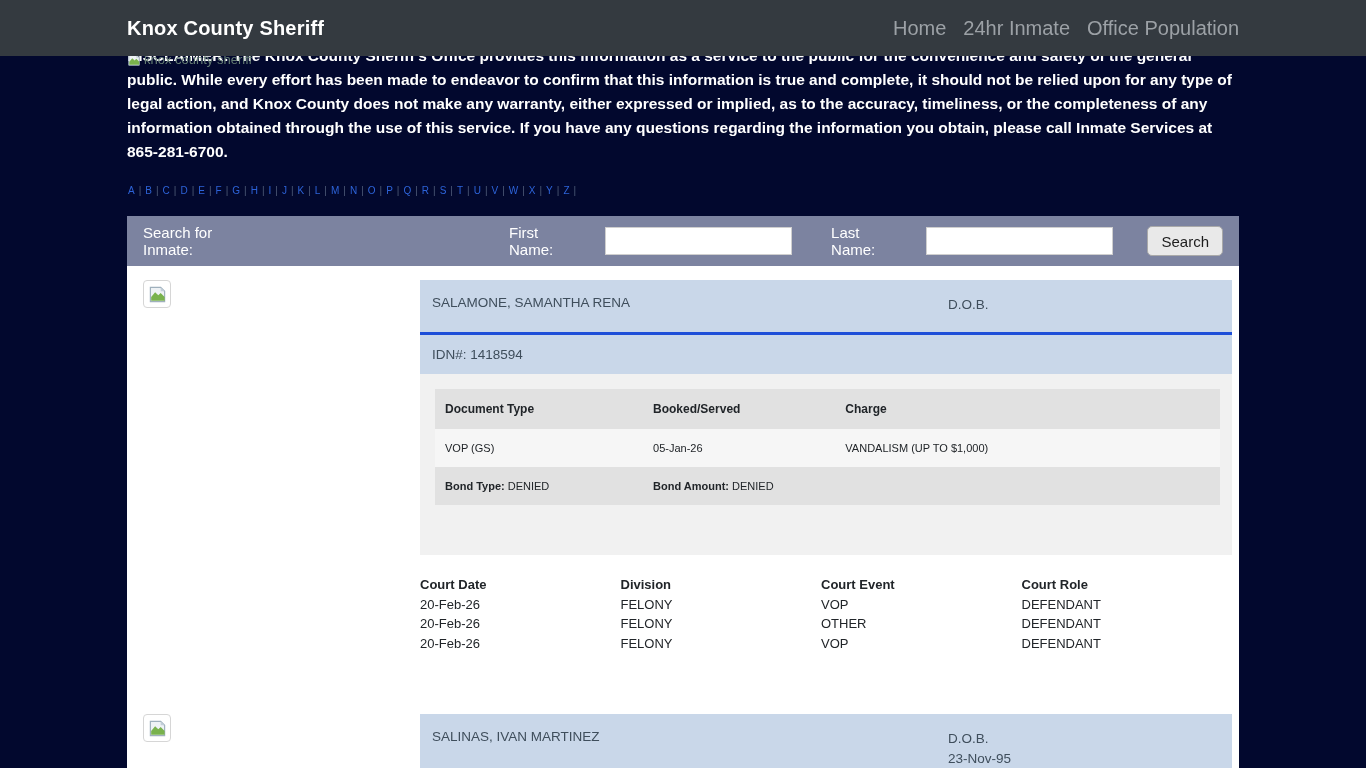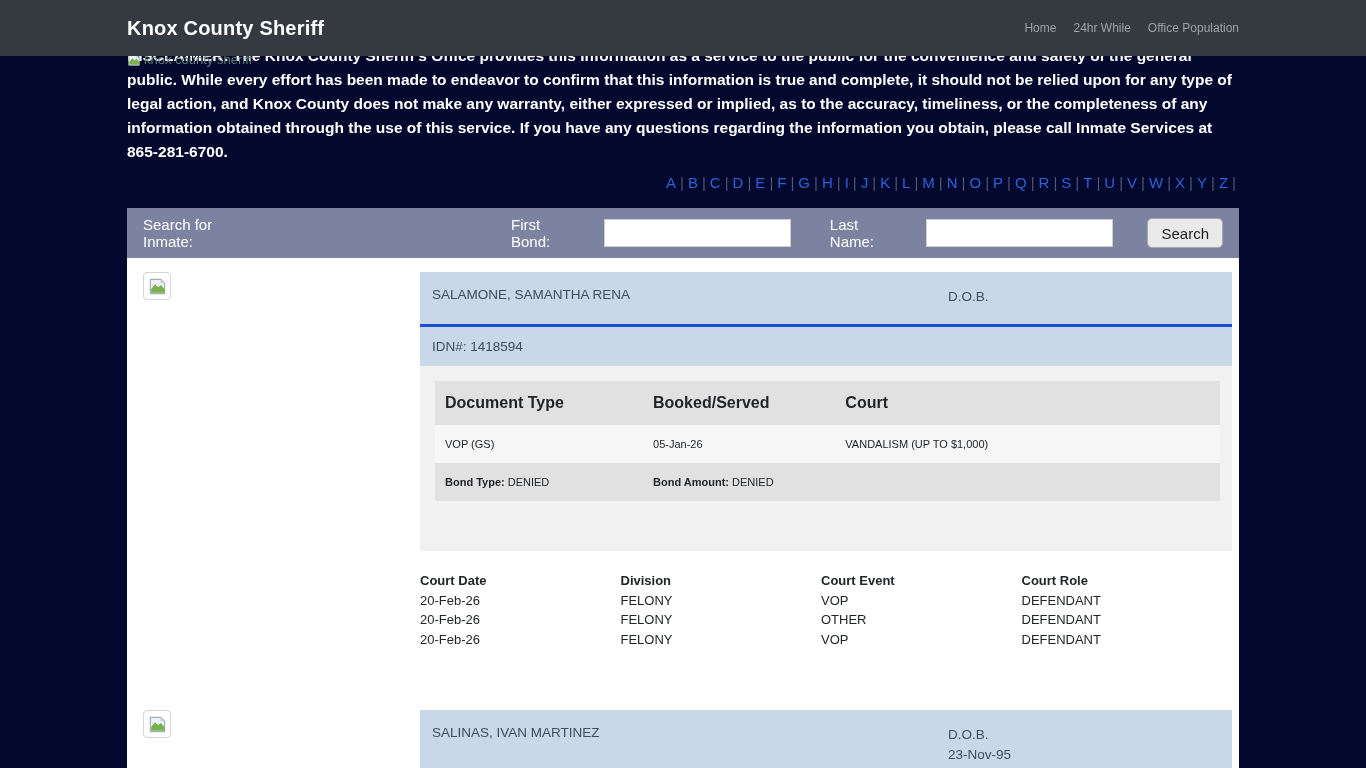--- a/index.html
+++ b/index.html
@@ -16,37 +16,37 @@
   .navbar {
     position: relative; z-index: 10;
     height: 56px; background: #343a40;
   }
   .navbar-inner {
     height: 100%;
     display: flex; align-items: center; justify-content: space-between;
   }
   .brand { color: #fff; font-size: 20px; font-weight: bold; letter-spacing: .2px; cursor: pointer; }
   .nav-links { display: flex; gap: 17px; }
-  .nav-links a { color: #9ca1a6; font-size: 12px; text-decoration: none; cursor: pointer; }
+  .nav-links a { color: #9ca1a6; font-size: 20px; text-decoration: none; cursor: pointer; }
 
   
   .disclaimer-wrap { position: relative; z-index: 1; margin-top: -12px; }
   .disclaimer {
     color: #fff; font-weight: bold;
     font-size: 15.5px; line-height: 24px;
   }
   .logo-broken {
     position: absolute; top: 8px; left: 0;
     display: inline-flex; align-items: center; gap: 3px;
     color: #657d74; font-size: 13px; font-weight: 400;
     pointer-events: none;
   }
 
   
-  .alphabet { text-align: right; margin-top: 9px; font-size: 15px; line-height: 20px; }
+  .alphabet { text-align: left; margin-top: 17px; font-size: 10px; line-height: 20px; }
   .alphabet a { color: #2d63d8; text-decoration: none; cursor: pointer; padding: 0 1px; }
   .alphabet .sep { color: #4d5a77; margin: 0 3px; }
 
   
   .search-bar {
     margin-top: 15px;
     height: 50px; background: #7c83a0;
     display: flex; align-items: center;
     padding: 0 16px;
     color: #fff; font-size: 15px; gap: 22px;
@@ -96,21 +96,21 @@
   .idn-row {
     background: #c9d7e9;
     border-top: 3px solid #1d4ed8;
     padding: 12px; color: #3f4e5c; font-size: 13.5px;
   }
 
   .doc-section { background: #f1f1f1; padding: 15px 12px 50px 15px; }
   .doc-table { width: 100%; border-collapse: collapse; color: #212529; }
   .doc-table th {
     background: #e1e1e1; text-align: left;
-    font-size: 16px; font-weight: bold; padding: 13px 10px;
+    font-size: 12px; font-weight: bold; padding: 13px 10px;
   }
   .doc-table td { font-size: 11px; padding: 13px 10px; }
   .doc-row td { background: #f6f6f6; }
   .bond-row td { background: #e1e1e1; }
   .c1 { width: 26.5%; } .c2 { width: 24.5%; } .c3 { width: 49%; }
   .bold { font-weight: bold; }
 
   .court-table {
     margin: 20px 0 0 293px; width: 802px;
     color: #212529; font-size: 13px;
@@ -123,21 +123,21 @@
   a { cursor: pointer; }
 </style>
 </head>
 <body>
 
 <nav class="navbar">
   <div class="navbar-inner container">
     <div class="brand">Knox County Sheriff</div>
     <div class="nav-links">
       <a>Home</a>
-      <a>24hr While</a>
+      <a>24hr Inmate</a>
       <a>Office Population</a>
     </div>
   </div>
 </nav>
 
 <div class="disclaimer-wrap container">
   <span class="logo-broken">
     <svg width="14" height="14" viewBox="0 0 24 24">
       <path d="M3 3 h13 l5 5 v13 h-18 z" fill="#eef2f5" stroke="#9fb0bd" stroke-width="1.5"></path>
       <path d="M16 3 l5 5 h-5 z" fill="#c4d0da"></path>
@@ -145,21 +145,21 @@
     </svg>
     <span>knox county sheriff</span>
   </span>
   <div class="disclaimer">DISCLAIMER: The Knox County Sheriff's Office provides this information as a service to the public for the convenience and safety of the general public. While every effort has been made to endeavor to confirm that this information is true and complete, it should not be relied upon for any type of legal action, and Knox County does not make any warranty, either expressed or implied, as to the accuracy, timeliness, or the completeness of any information obtained through the use of this service. If you have any questions regarding the information you obtain, please call Inmate Services at 865-281-6700.</div>
 </div>
 
 <div class="alphabet container" id="alphabet"><a>A</a><span class="sep">|</span><a>B</a><span class="sep">|</span><a>C</a><span class="sep">|</span><a>D</a><span class="sep">|</span><a>E</a><span class="sep">|</span><a>F</a><span class="sep">|</span><a>G</a><span class="sep">|</span><a>H</a><span class="sep">|</span><a>I</a><span class="sep">|</span><a>J</a><span class="sep">|</span><a>K</a><span class="sep">|</span><a>L</a><span class="sep">|</span><a>M</a><span class="sep">|</span><a>N</a><span class="sep">|</span><a>O</a><span class="sep">|</span><a>P</a><span class="sep">|</span><a>Q</a><span class="sep">|</span><a>R</a><span class="sep">|</span><a>S</a><span class="sep">|</span><a>T</a><span class="sep">|</span><a>U</a><span class="sep">|</span><a>V</a><span class="sep">|</span><a>W</a><span class="sep">|</span><a>X</a><span class="sep">|</span><a>Y</a><span class="sep">|</span><a>Z</a><span class="sep">|</span></div>
 
 <div class="search-bar container">
   <span>Search for Inmate:</span>
-  <label class="fn-label">First Bond:</label>
+  <label class="fn-label">First Name:</label>
   <input type="text" value="" style="">
   <label class="ln-label">Last Name:</label>
   <input type="text" value="" style="">
   <button class="search-btn">Search</button>
 </div>
 
 <div class="content container">
 
   <div class="record-row">
     <div class="mug-placeholder">
@@ -179,21 +179,21 @@
       <div class="idn-row">
         <span>IDN#:</span>
         <span>1418594</span>
       </div>
       <div class="doc-section">
         <table class="doc-table">
           <tbody>
               <tr>
             <th class="c1">Document Type</th>
             <th class="c2">Booked/Served</th>
-            <th class="c3">Court</th>
+            <th class="c3">Charge</th>
           </tr>
           <tr class="doc-row">
             <td>VOP (GS)</td>
             <td>05-Jan-26</td>
             <td>VANDALISM (UP TO $1,000)</td>
           </tr>
           <tr class="bond-row">
             <td>
               <span class="bold">Bond Type:</span>
               <span>DENIED</span>

